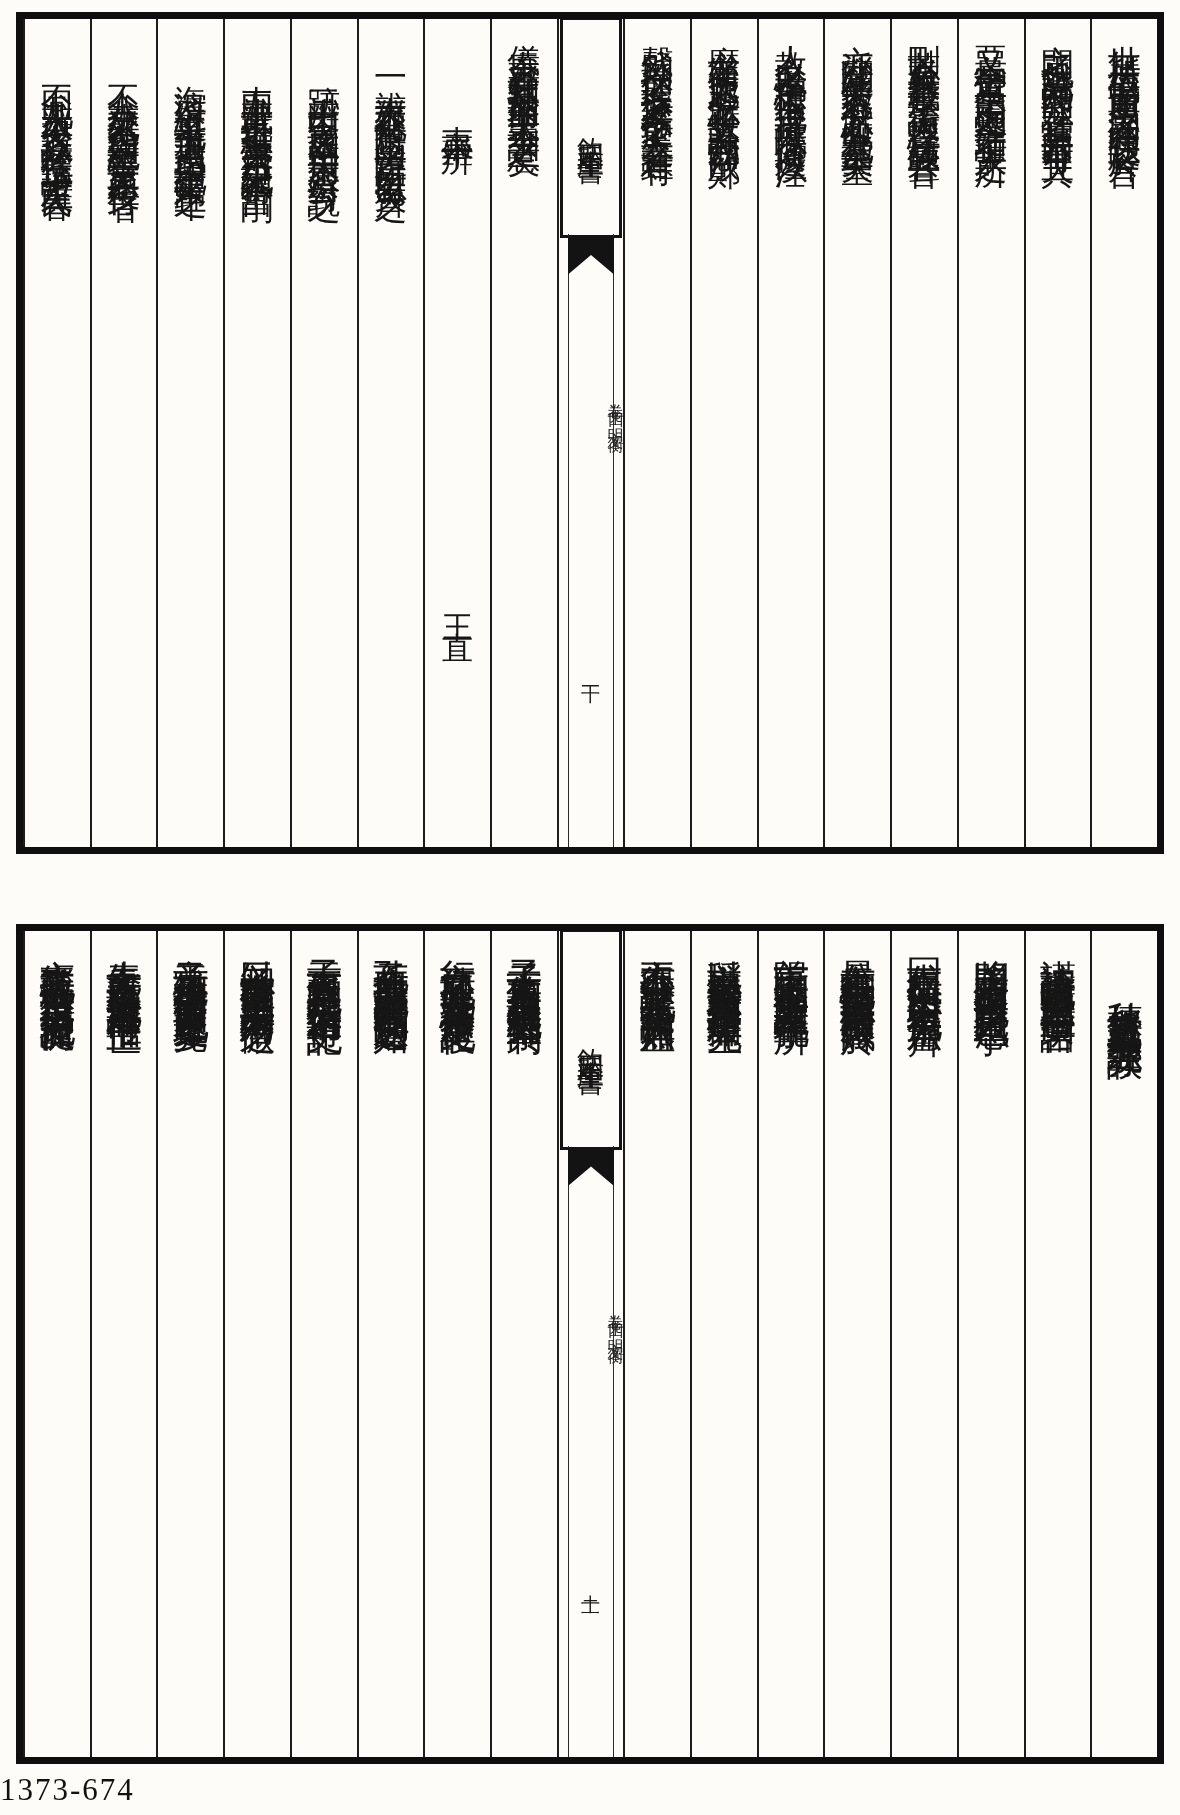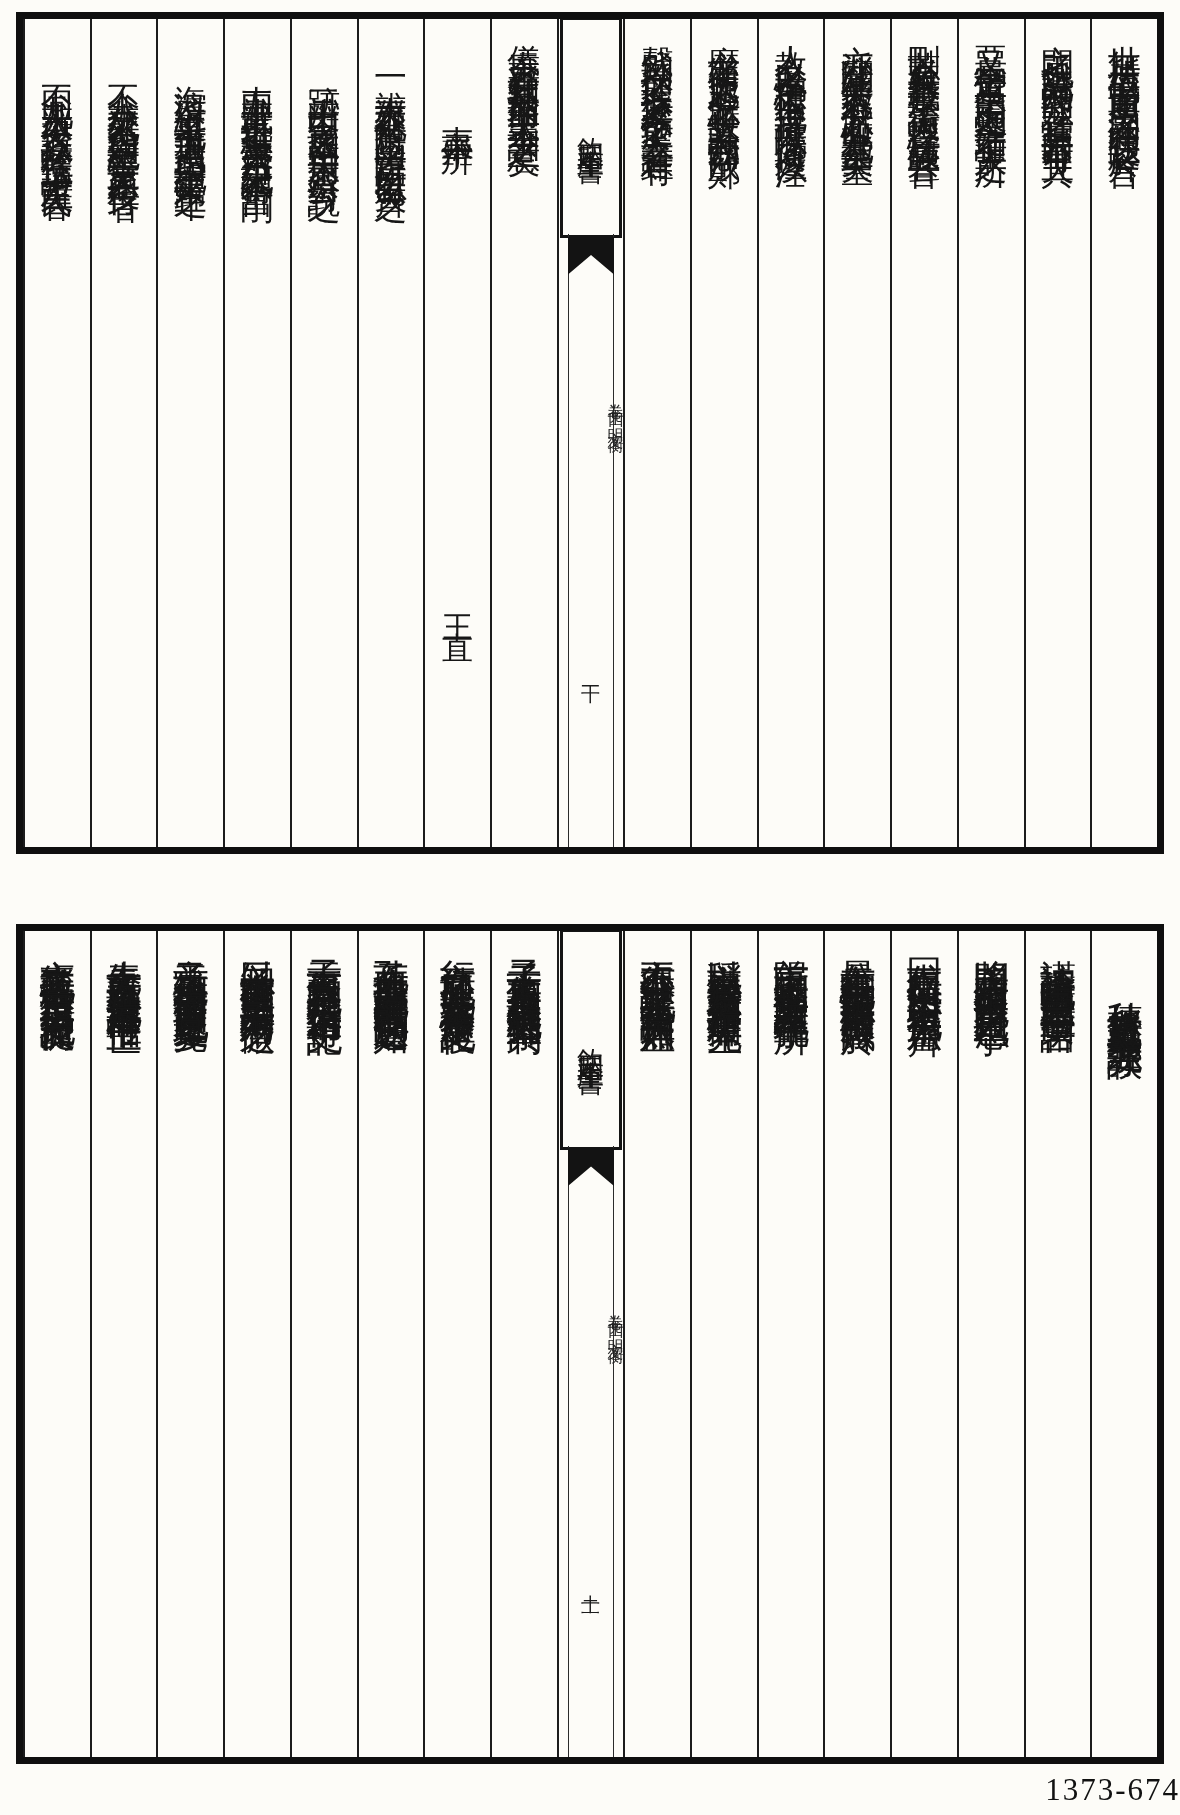--- a/index.html
+++ b/index.html
@@ -60,21 +60,21 @@
     writing-mode:vertical-rl;text-orientation:upright;
     font-size:16px;letter-spacing:5px;line-height:1;color:#222;
   }
   .bx-labels .chapter{margin-top:28px;}
   .bx-folio{
     position:absolute;top:78.5%;left:50%;transform:translateX(-50%);
     writing-mode:vertical-rl;text-orientation:upright;
     font-size:19px;letter-spacing:7px;line-height:1;color:#1b1b1b;
   }
   .footer{
-    position:absolute;top:1772px;left:0;width:100%;text-align:right;
+    position:absolute;top:1772px;left:0;width:100%;text-align:left;
     font-family:"Liberation Serif",serif;font-size:31px;color:#111;
     letter-spacing:2px;
   }
 </style>
 </head>
 <body>
 
 <div class="sheet">
 
   <div class="page" id="page-top">

